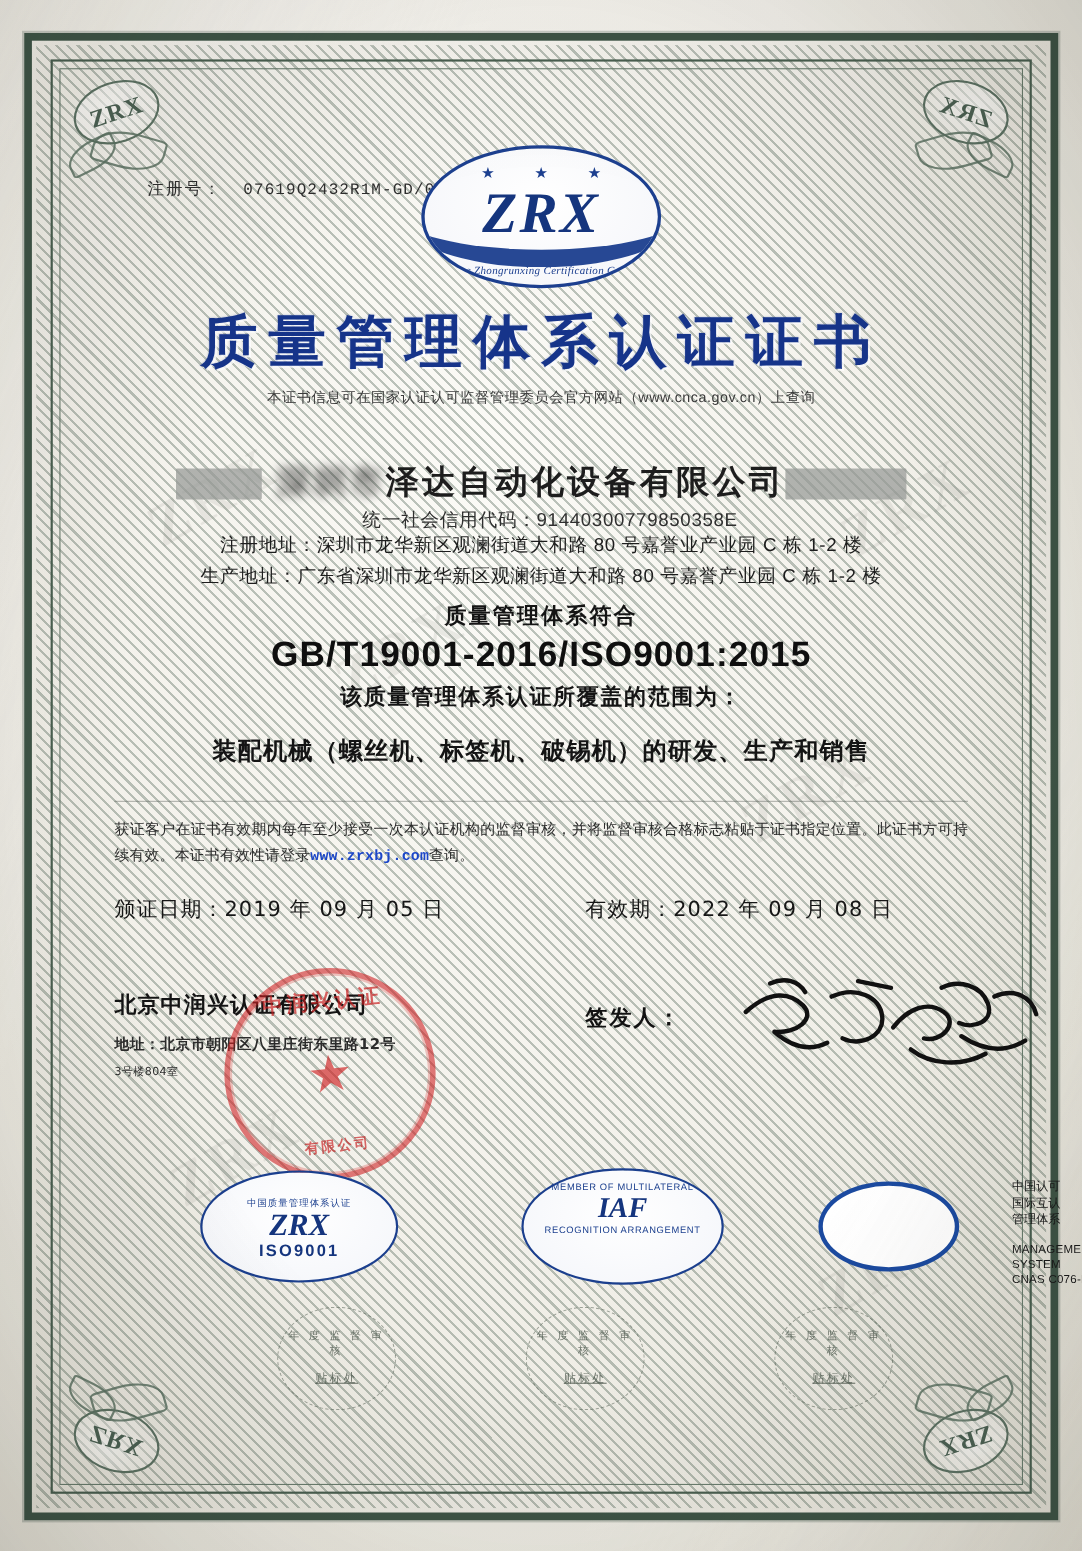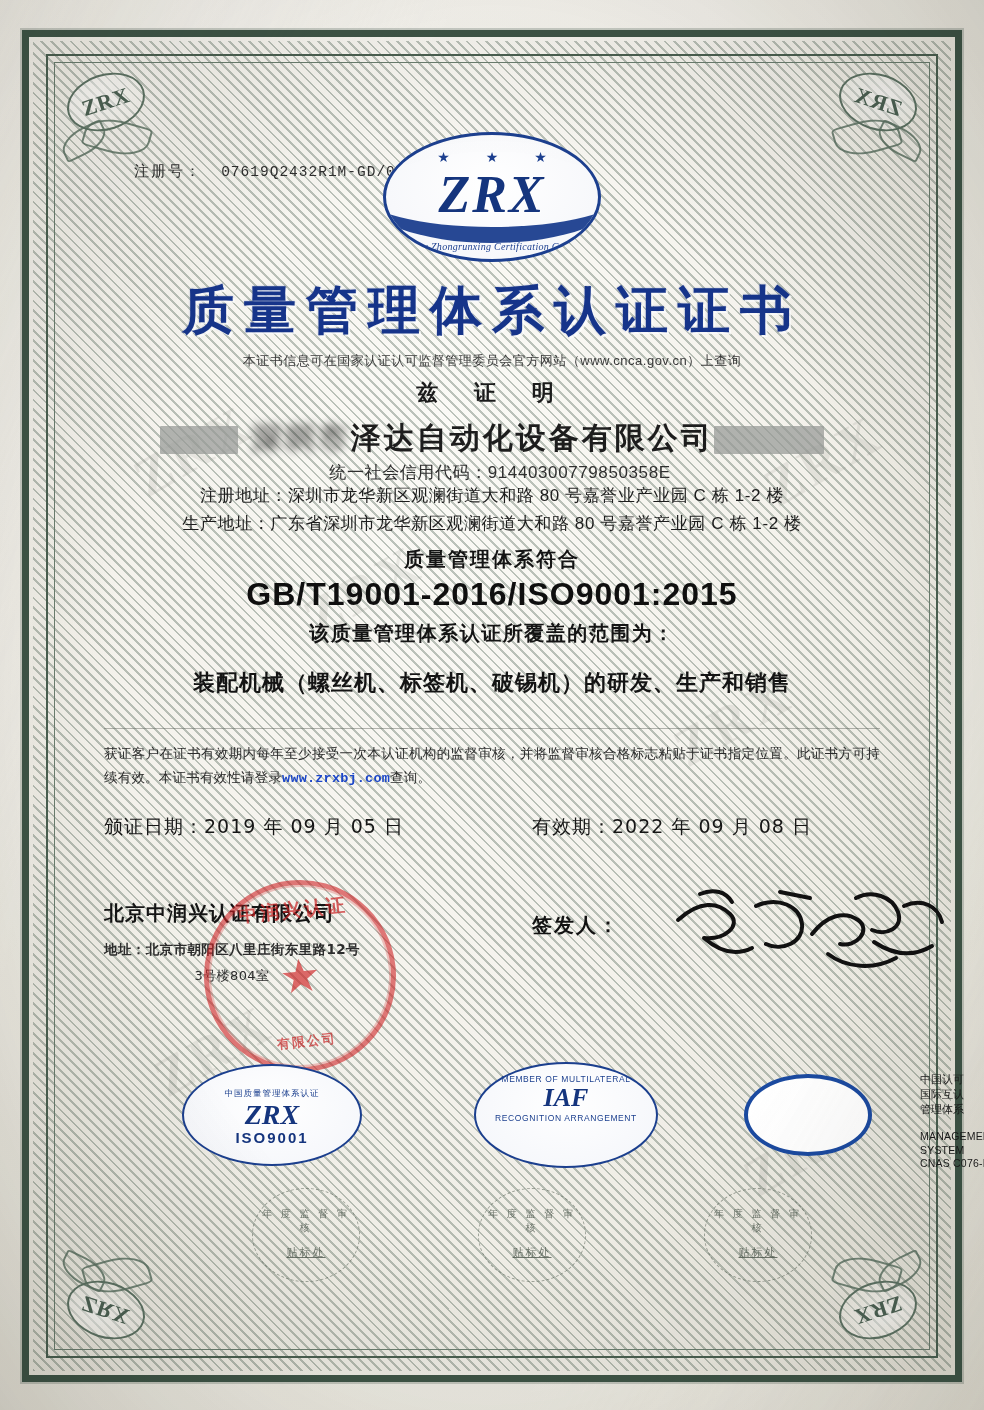--- a/index.html
+++ b/index.html
@@ -377,24 +377,23 @@
   }
   .issuer .addr2 {
     margin-top: 14px;
     font-size: 13.5px;
     color: #2c2c2c;
     letter-spacing: .4px;
     font-weight: bold;
   }
   .issuer .addr3 {
     margin-top: 8px;
-    font-size: 13px;
+    font-size: 10px;
     color: #2c2c2c;
     letter-spacing: .4px;
-    text-align: center;
   }
 
   
   .seal {
     position: absolute;
     left: 134px;
     top: 800px;
     width: 182px;
     height: 182px;
     border-radius: 50%;
@@ -631,21 +630,20 @@
       <div class="logo-ellipse">
         <div class="swoosh"></div>
         <div class="stars">★ ★ ★</div>
         <div class="zrx">ZRX</div>
         <div class="subtext">Beijing Zhongrunxing Certification Co.,Ltd.</div>
       </div>
     </div>
 
     <div class="main-title">质量管理体系认证证书</div>
     <div class="note-line">本证书信息可在国家认证认可监督管理委员会官方网站（www.cnca.gov.cn）上查询</div>
-    <div class="cert-declare">兹 证 明</div>
 
     <div class="company-line">
       <span class="redact" style="width:78px; height:28px;">&nbsp;</span>
       <span class="blurred">深圳市</span><span>泽达自动化设备有限公司</span><span class="redact" style="width:110px; height:28px;">&nbsp;</span>
     </div>
 
     <div class="usci">
       <span>统一社会信用代码：</span><span>91440300779850358E</span>
     </div>
 

